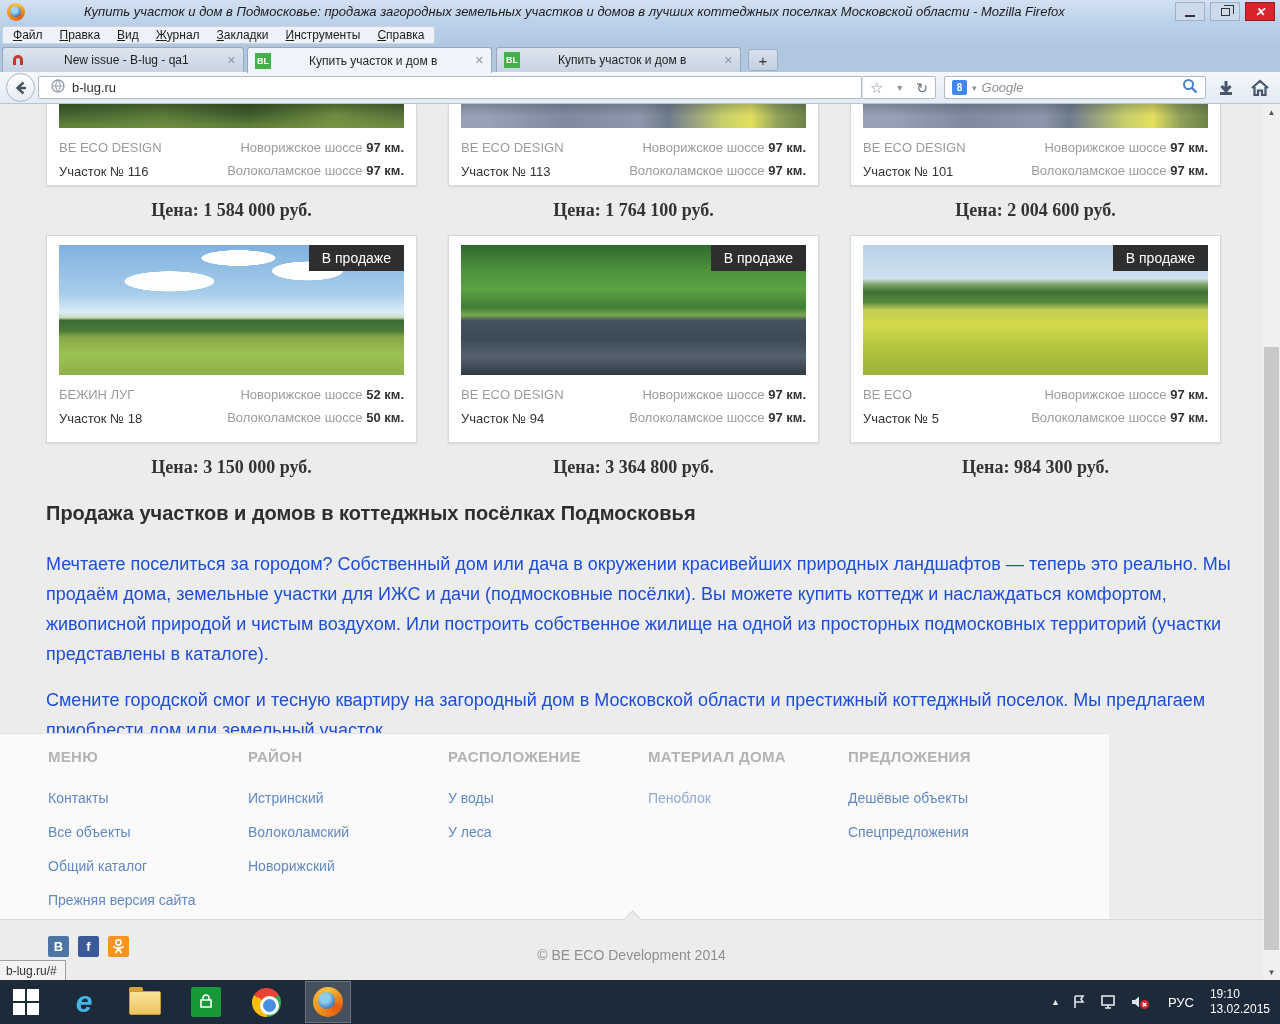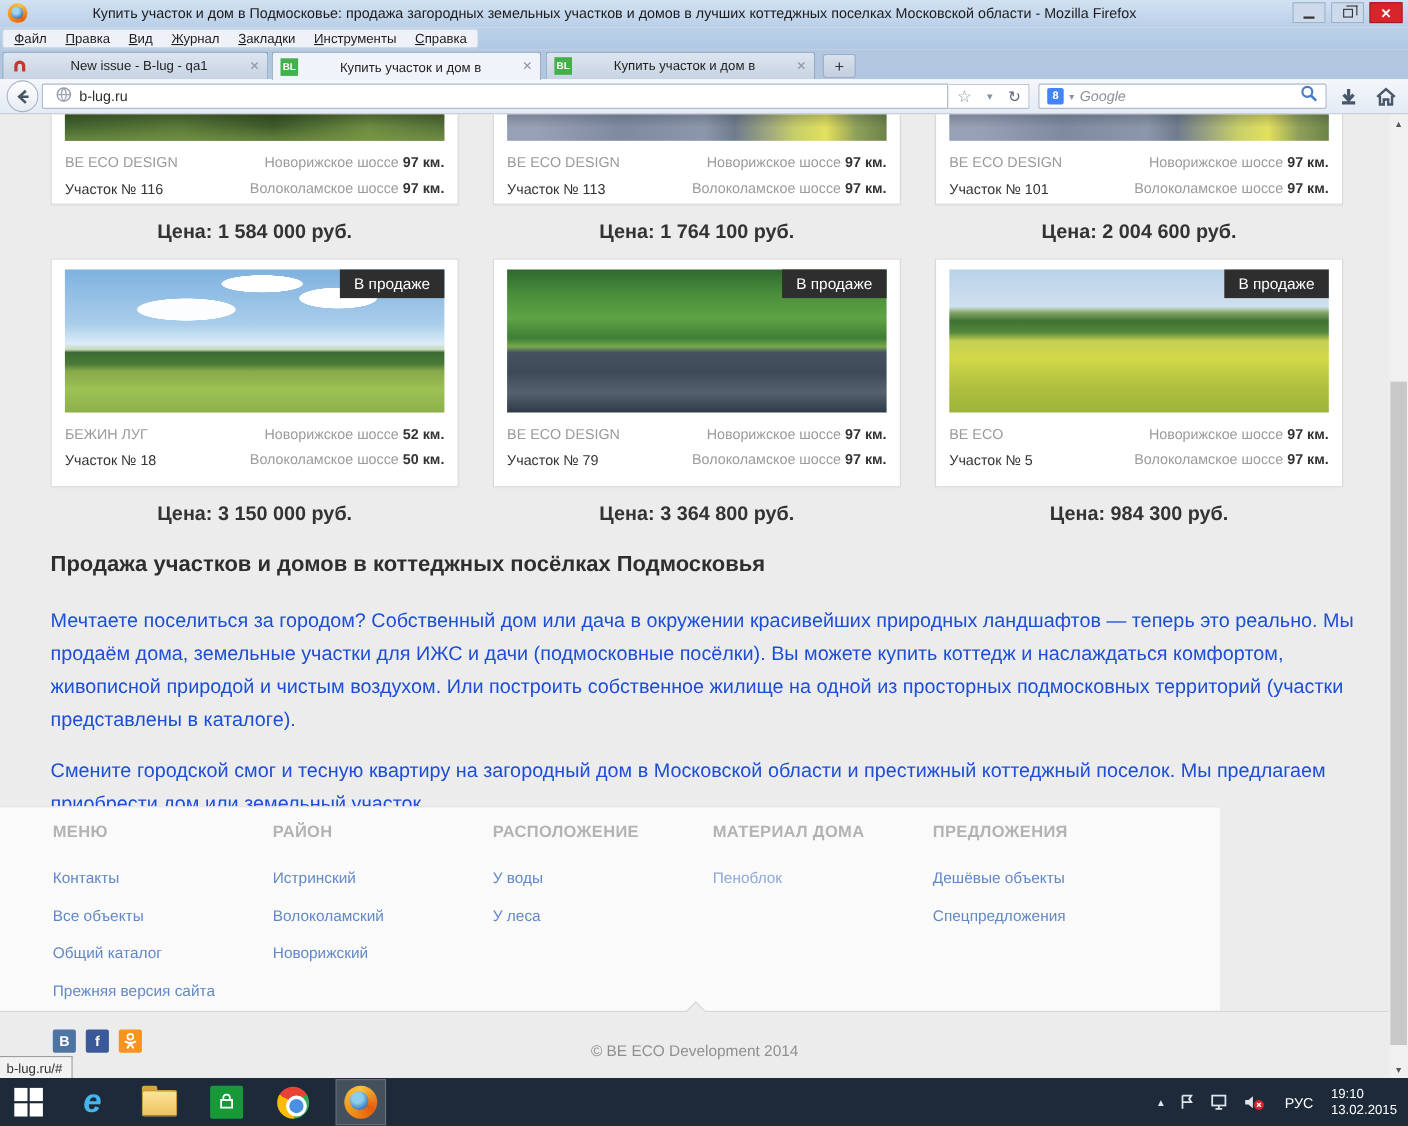--- a/index.html
+++ b/index.html
@@ -1,21 +1,21 @@
 <!DOCTYPE html>
 <html><head>
 <meta charset="utf-8">
 <style>
   * { box-sizing: border-box; margin: 0; padding: 0; }
   html,body { width:1280px; height:1024px; overflow:hidden; }
   body { font-family:"Liberation Sans", sans-serif; background:#ececec; position:relative; }
 
   
   .titlebar { position:absolute; top:0; left:0; width:1280px; height:25px;
-    background:linear-gradient(#d2e1f2,#b9cfe8); }
+    background:linear-gradient(#d2e1f2,#b9cfe8);font-style:italic; }
   .fx-logo { position:absolute; left:7px; top:3px; width:18px; height:18px; border-radius:50%;
     background:conic-gradient(from 140deg,#e4620f,#f6981e,#f9c23c,#e4620f); }
   .fx-logo::after { content:""; position:absolute; left:3px; top:3px; width:11px; height:11px;
     border-radius:50%; background:radial-gradient(circle at 40% 35%, #9fd4f0 0 30%, #2e6cb5 80%); }
   .title-text { position:absolute; left:84px; top:4px; font-size:13px; color:#1b1b1b; white-space:nowrap; }
   .winbtns { position:absolute; right:5px; top:2px; display:flex; gap:5px; }
   .winbtn { width:30px; height:19px; background:#ccdaeb; border:1px solid #9fb2c8;
     display:flex; align-items:center; justify-content:center; color:#333; font-size:11px; }
   .winbtn.close { background:#d8252c; border-color:#a01b20; color:#fff; font-size:12px; font-weight:bold; }
   .glyph-min { width:10px; height:2px; background:#333; margin-top:8px; }
@@ -78,21 +78,21 @@
   .photo { width:100%; position:relative; }
   .photo.sliver { height:24px; }
   .photo.full { height:130px; }
   .badge { position:absolute; top:0; right:0; background:#2e2e2e; color:#fff; font-size:14px; padding:5px 13px; }
   .meta { display:flex; justify-content:space-between; margin-top:12px; font-size:13px; }
   .meta .name { color:#9b9b9b; margin-bottom:9px; }
   .meta .plot { color:#333; }
   .meta-right { text-align:right; color:#9b9b9b; }
   .meta-right div { margin-bottom:8px; }
   .km { color:#333; font-weight:bold; }
-  .price { text-align:center; font-size:18px; font-weight:bold; color:#333; margin-top:14px; }
+  .price { text-align:center; font-size:18px; font-weight:bold; color:#333; margin-top:14px;font-family:Liberation Serif, serif; }
 
   
   .ph-trees { background:
     linear-gradient(180deg, rgba(20,30,10,.35), transparent 45%, rgba(130,160,70,.5) 90%),
     linear-gradient(90deg,#42632f,#59793a 30%,#3c5a2b 55%,#6d8a42 80%,#55703a); }
   .ph-water { background:
     linear-gradient(180deg, rgba(40,50,60,.25), transparent 50%),
     linear-gradient(90deg,#98a0b5 0 8%,#7f8aa0 30%,#8d97ab 52%,#6f7c8e 60%,#9aa37f 68%,#c7cf6a 76%,#e3e05e 84%,#8fa05a 92%,#6c8348 100%); }
   .ph-field { background:
     radial-gradient(ellipse 60px 16px at 72% 20%, #fff 0 58%, transparent 60%),
@@ -338,21 +338,21 @@
       <div class="price">Цена: 3 150 000 руб.</div>
     </div>
     <div>
       <div class="card">
         <div class="photo full ph-lake">
           <div class="badge">В продаже</div>
         </div>
         <div class="meta">
           <div>
               <div class="name">BE ECO DESIGN</div>
-               <div class="plot">Участок № 79</div>
+               <div class="plot">Участок № 94</div>
             </div>
           <div class="meta-right">
             <div><span>Новорижское шоссе</span> <span class="km">97 км.</span></div>
             <div><span>Волоколамское шоссе</span> <span class="km">97 км.</span></div>
           </div>
         </div>
       </div>
       <div class="price">Цена: 3 364 800 руб.</div>
     </div>
     <div>

